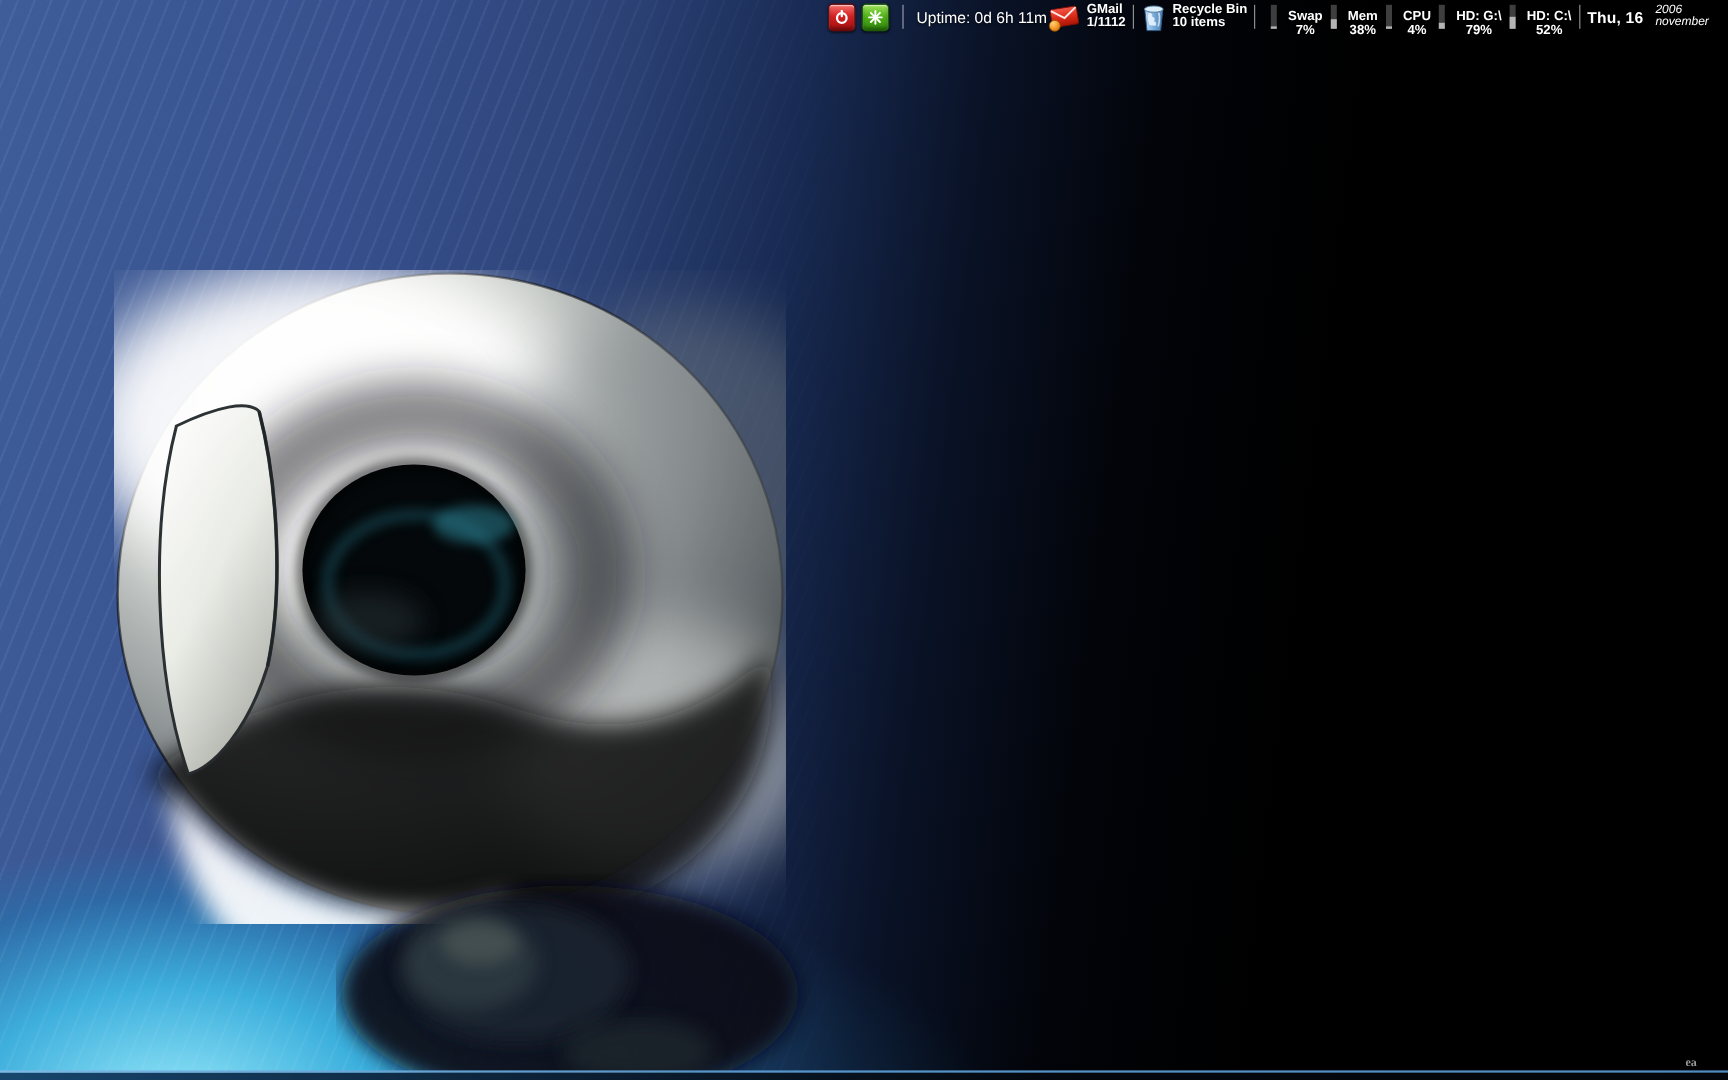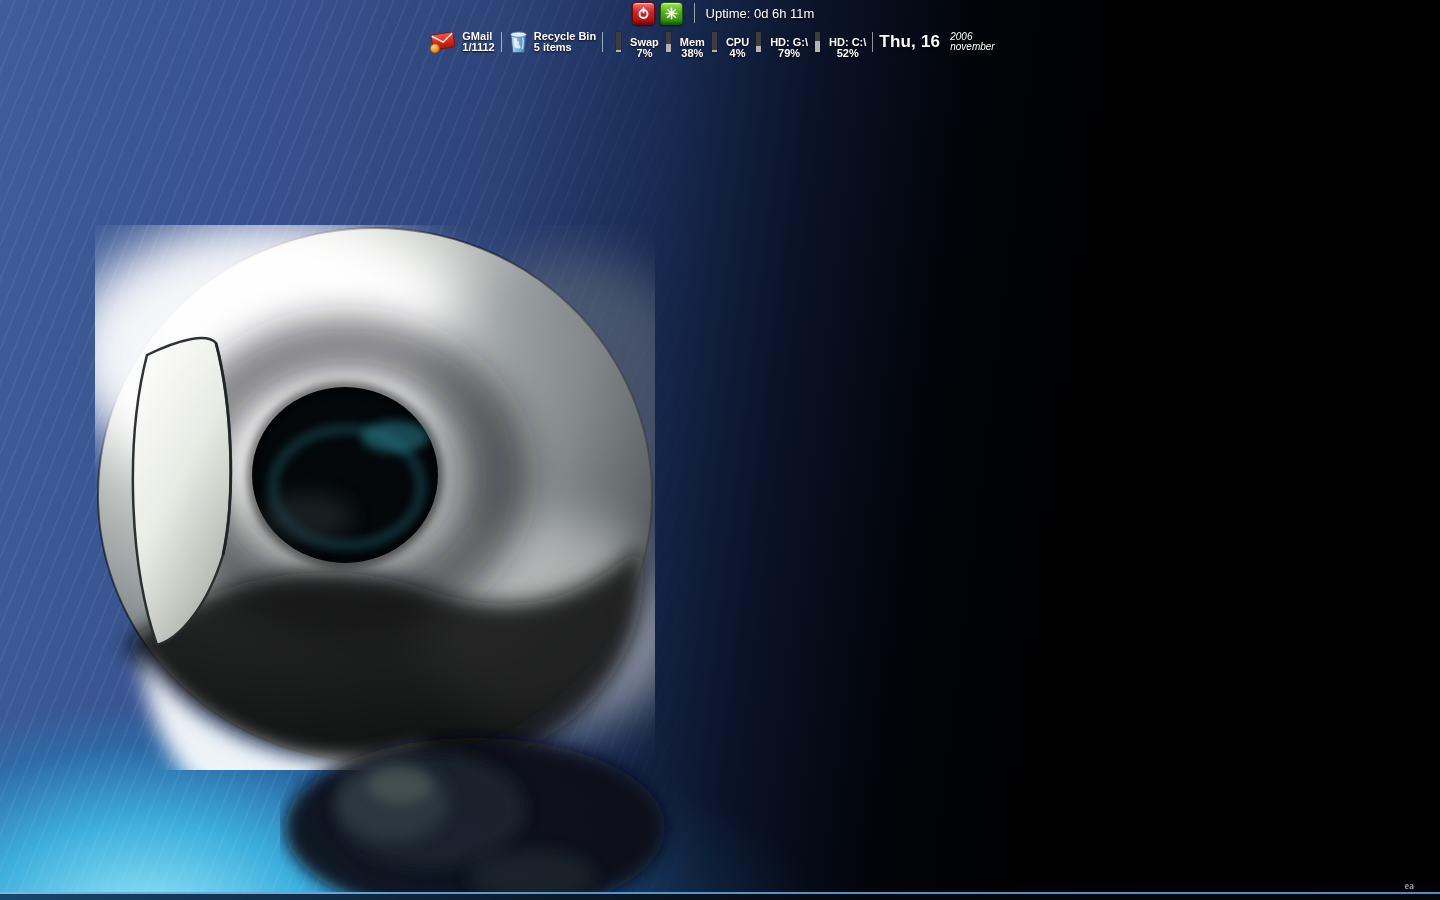--- a/index.html
+++ b/index.html
@@ -21,22 +21,22 @@
   .reflection-art{position:absolute;left:280px;top:728px;width:400px;height:172px;}
 
   
   .bottom-strip{position:absolute;left:0;bottom:0;width:100%;height:8px;}
   .bottom-strip .line{height:2px;background:linear-gradient(to right,#7db8e4,#5795c8 40%,#4f8cc0);}
   .bottom-strip .under{height:6px;background:linear-gradient(to right,#17466d,#0b1d30 35%,#04080e 60%,#03060a);}
   .watermark{position:absolute;right:26px;bottom:9px;font-size:10px;font-weight:bold;color:#9a9a9a;
     text-shadow:0 1px 1px #000;font-family:Liberation Serif, serif;}
 
   
-  .topbar{position:absolute;left:0;top:16px;width:100%;height:28px;display:flex;
-    justify-content:center;align-items:center;flex-direction:column;}
+  .topbar{position:absolute;left:0;top:0;width:100%;height:28px;display:flex;
+    justify-content:flex-end;align-items:center;}
   .tb-left{display:flex;align-items:center;gap:5px;padding-left:6px;}
   .tb-right{display:flex;align-items:center;padding-right:16px;}
   .sep{width:1px;height:20px;background:rgba(255,255,255,.55);margin:0 6px;flex:0 0 auto;}
   .txtshadow{text-shadow:0 1px 2px rgba(0,0,0,.85);}
 
   .sysbtn{width:21px;height:21px;border-radius:4px;display:flex;align-items:center;justify-content:center;
     box-shadow:inset 0 1px 1px rgba(255,255,255,.65), inset 0 -2px 3px rgba(0,0,0,.35), 0 1px 2px rgba(0,0,0,.6);
     cursor:pointer;flex:0 0 auto;}
   .sysbtn.red{background:linear-gradient(#f4716d,#d42222 45%,#a31010);border:1px solid #6e0808;}
   .sysbtn.green{background:linear-gradient(#9fe35c,#53b31a 45%,#2f860b);border:1px solid #1d5c05;}
@@ -45,21 +45,21 @@
 
   .widget{display:flex;align-items:center;gap:5px;}
   .wcol{display:flex;flex-direction:column;justify-content:center;line-height:11px;
     font-size:11px;font-weight:bold;}
   .wcol.left{align-items:flex-start;}
   .wcol.center{align-items:center;margin-top:12px;}
   .meter{width:5px;height:20px;background:#3e3e3e;position:relative;margin:0 4px 0 7px;flex:0 0 auto;
     box-shadow:0 0 1px rgba(0,0,0,.8);}
   .meter .fill{position:absolute;bottom:0;left:0;width:100%;background:#b4b4b4;min-height:2px;}
 
-  .dateday{font-size:17px;font-weight:bold;letter-spacing:.2px;}
+  .dateday{font-size:13px;font-weight:bold;letter-spacing:.2px;}
   .datestack{display:flex;flex-direction:column;line-height:10px;font-size:10px;font-weight:normal;
     margin-left:5px;align-items:flex-start;font-style:italic;}
 </style>
 </head>
 <body>
 
 <div class="screen">
 
   <div class="wallpaper"></div>
   <div class="streaks"></div>
@@ -197,21 +197,21 @@
               <stop offset="100%" stop-color="#4a7cb0"></stop>
             </linearGradient>
           </defs>
           <path d="M3 6 L18 6 L16.2 23.5 L4.8 23.5 Z" fill="url(#binG)" stroke="#2e5a86" stroke-width=".8"></path>
           <ellipse cx="10.5" cy="5.6" rx="7.8" ry="2.6" fill="#ddeefb" stroke="#567f9f" stroke-width=".8"></ellipse>
           <path d="M6 9 C8 8 10 10 9 12 C11 12 12 14 10.5 16 C12.5 16 13 18 12 19.5 L7 19 C5.5 16 5.2 12 6 9 Z" fill="#eef7ff" opacity=".85"></path>
           <path d="M14.5 8.5 C15.5 11 15.2 16 14.2 20" fill="none" stroke="#dcedfa" stroke-width="1.4" opacity=".8"></path>
         </svg>
         <div class="wcol left txtshadow">
           <span>Recycle Bin</span>
-          <span>5 items</span>
+          <span>10 items</span>
         </div>
       </div>
 
       <div class="sep"></div>
 
       <div class="widget">
         <div class="meter">
           <div class="fill" style="height: 7%;"></div>
           </div>
         <div class="wcol center txtshadow">

